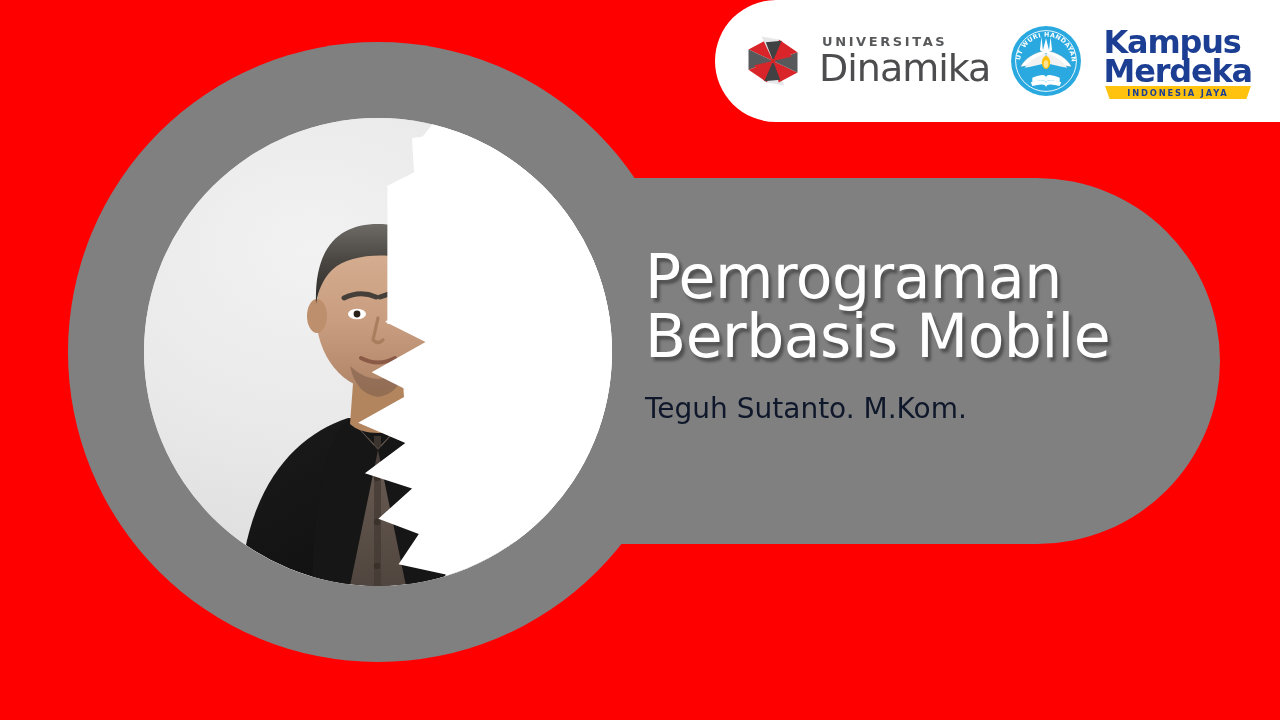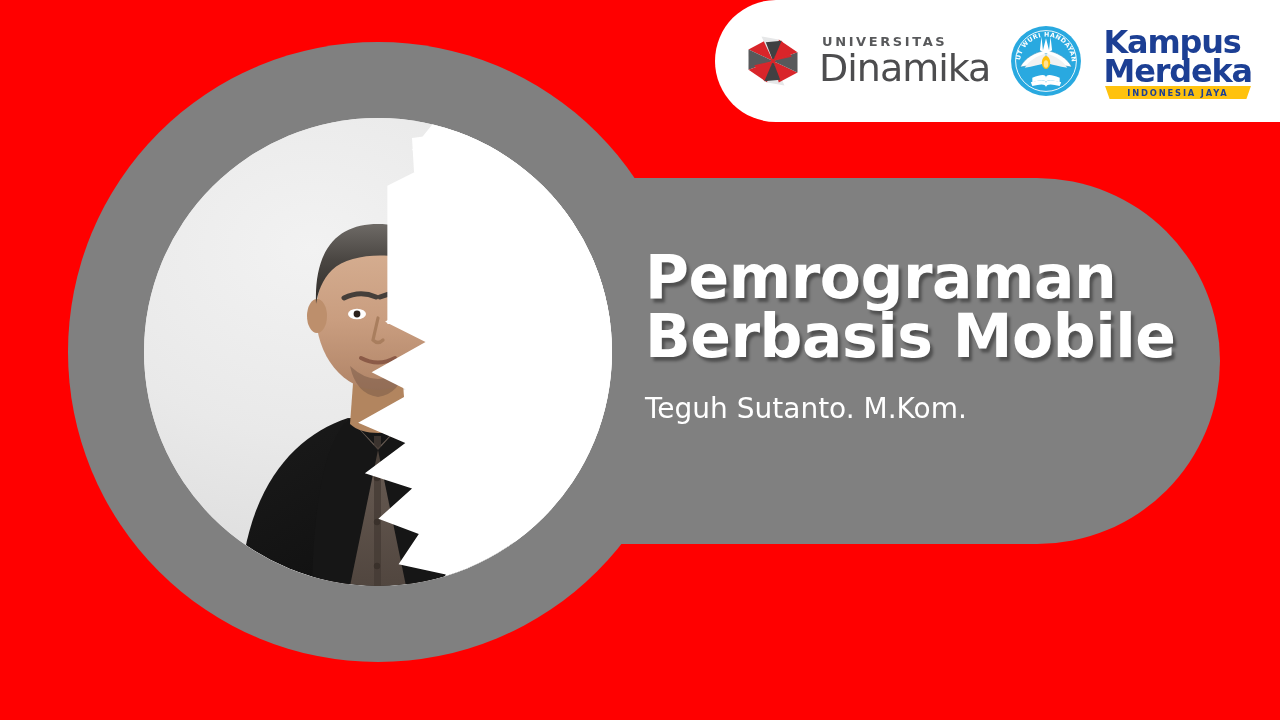--- a/index.html
+++ b/index.html
@@ -83,33 +83,33 @@
   
   .title-block {
     position:absolute;
     left:645px; top:248px;
     width:560px;
     z-index:5;
   }
   .title {
     font-family:"DejaVu Sans", sans-serif;
     font-size:60px;
-    font-weight:bold;
+    font-weight:normal;
     color:#ffffff;
     line-height:0.98;
     letter-spacing:-0.5px;
     text-shadow:3px 4px 3px rgba(0,0,0,0.38);
     white-space:pre-line;
   }
   .subtitle {
     margin-top:26px;
     font-family:"DejaVu Sans", sans-serif;
     font-size:28px;
     font-weight:400;
-    color:#ffffff;
+    color:#0f172a;
     letter-spacing:0px;
   }
 
   
   .logo-pill {
     position:absolute;
     left:715px; top:0px;
     width:585px; height:122px;
     background:#ffffff;
     border-radius:61px 0 0 61px;

